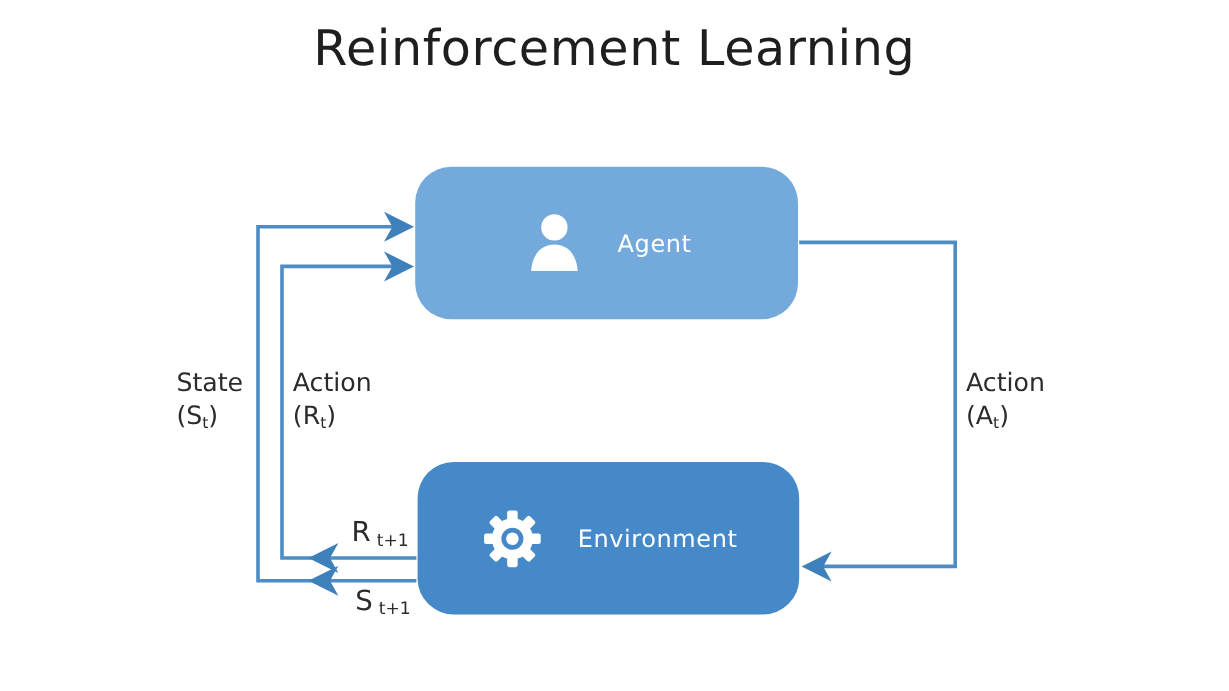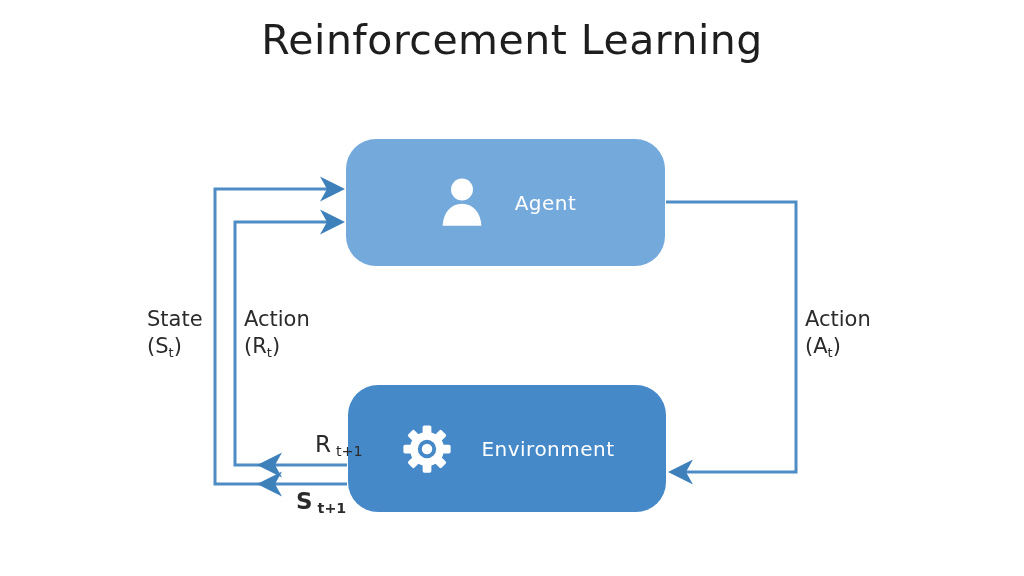--- a/index.html
+++ b/index.html
@@ -93,21 +93,21 @@
   <div class="side-label" style="left:244px; top:306px;">
     <div>Action</div>
     <div><span>(R</span><span class="sub">t</span><span>)</span></div>
   </div>
 
   <div class="side-label" style="left:805px; top:306px;">
     <div>Action</div>
     <div><span>(A</span><span class="sub">t</span><span>)</span></div>
   </div>
 
-  <div class="flow-label" style="left:293px; top:431px;margin-left:22px;">
+  <div class="flow-label" style="left:293px; top:431px;">
     <span>R</span><span class="sub sp">t+1</span>
   </div>
 
-  <div class="flow-label" style="left:296px; top:488px;font-weight:bold;">
+  <div class="flow-label" style="left:296px; top:488px;">
     <span>S</span><span class="sub sp">t+1</span>
   </div>
 
 </div>
 
 </body></html>

